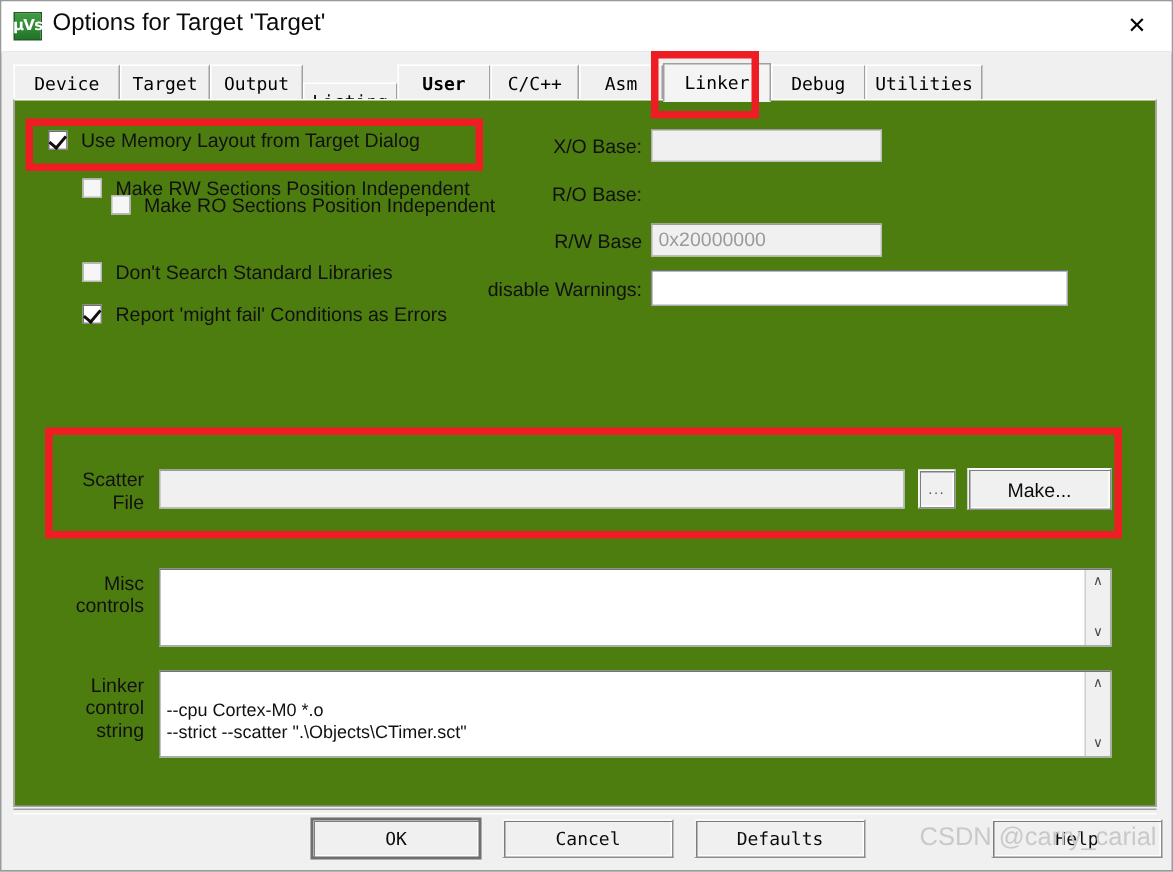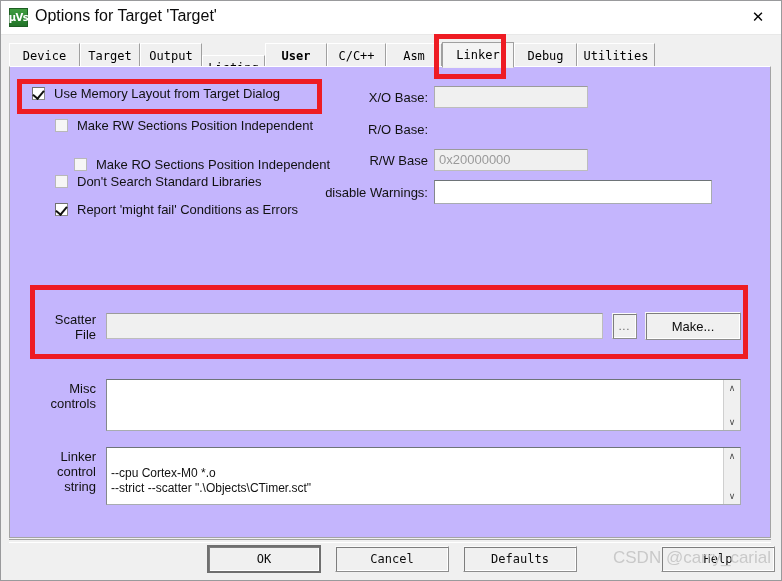--- a/index.html
+++ b/index.html
@@ -70,21 +70,21 @@
     background:#f4f4f4;
     border:1px solid #a0a0a0;
     border-bottom:1px solid #f0f0f0;
     height:26px;top:-1px;
     z-index:4;
   }
 
   
   .tabpage{
     position:absolute;left:8px;top:65px;width:762px;height:472px;
-    background:#c4b5fd;
+    background:#4d7c0f;
     border:1px solid #a4a4a4;
     border-top:1px solid #ffffff;
     box-sizing:border-box;
   }
 
   
   .cb-row{position:absolute;display:flex;align-items:center;white-space:nowrap;}
   .cb{
     width:13px;height:13px;box-sizing:border-box;
     background:#ffffff;
@@ -247,21 +247,21 @@
           <i class="tick"></i>
         </span>
       <span class="cb-label">Use Memory Layout from Target Dialog</span>
     </div>
 
     <div class="cb-row" style="left:45px;top:51px;">
       <span class="cb off"></span>
       <span class="cb-label">Make RW Sections Position Independent</span>
     </div>
 
-    <div class="cb-row" style="left:45px;top:90px;padding-left:19px;">
+    <div class="cb-row" style="left:45px;top:62px;padding-left:19px;">
       <span class="cb off"></span>
       <span class="cb-label">Make RO Sections Position Independent</span>
     </div>
 
     <div class="cb-row" style="left:45px;top:107px;">
       <span class="cb off"></span>
       <span class="cb-label">Don't Search Standard Libraries</span>
     </div>
 
     <div class="cb-row" style="left:45px;top:135px;">

